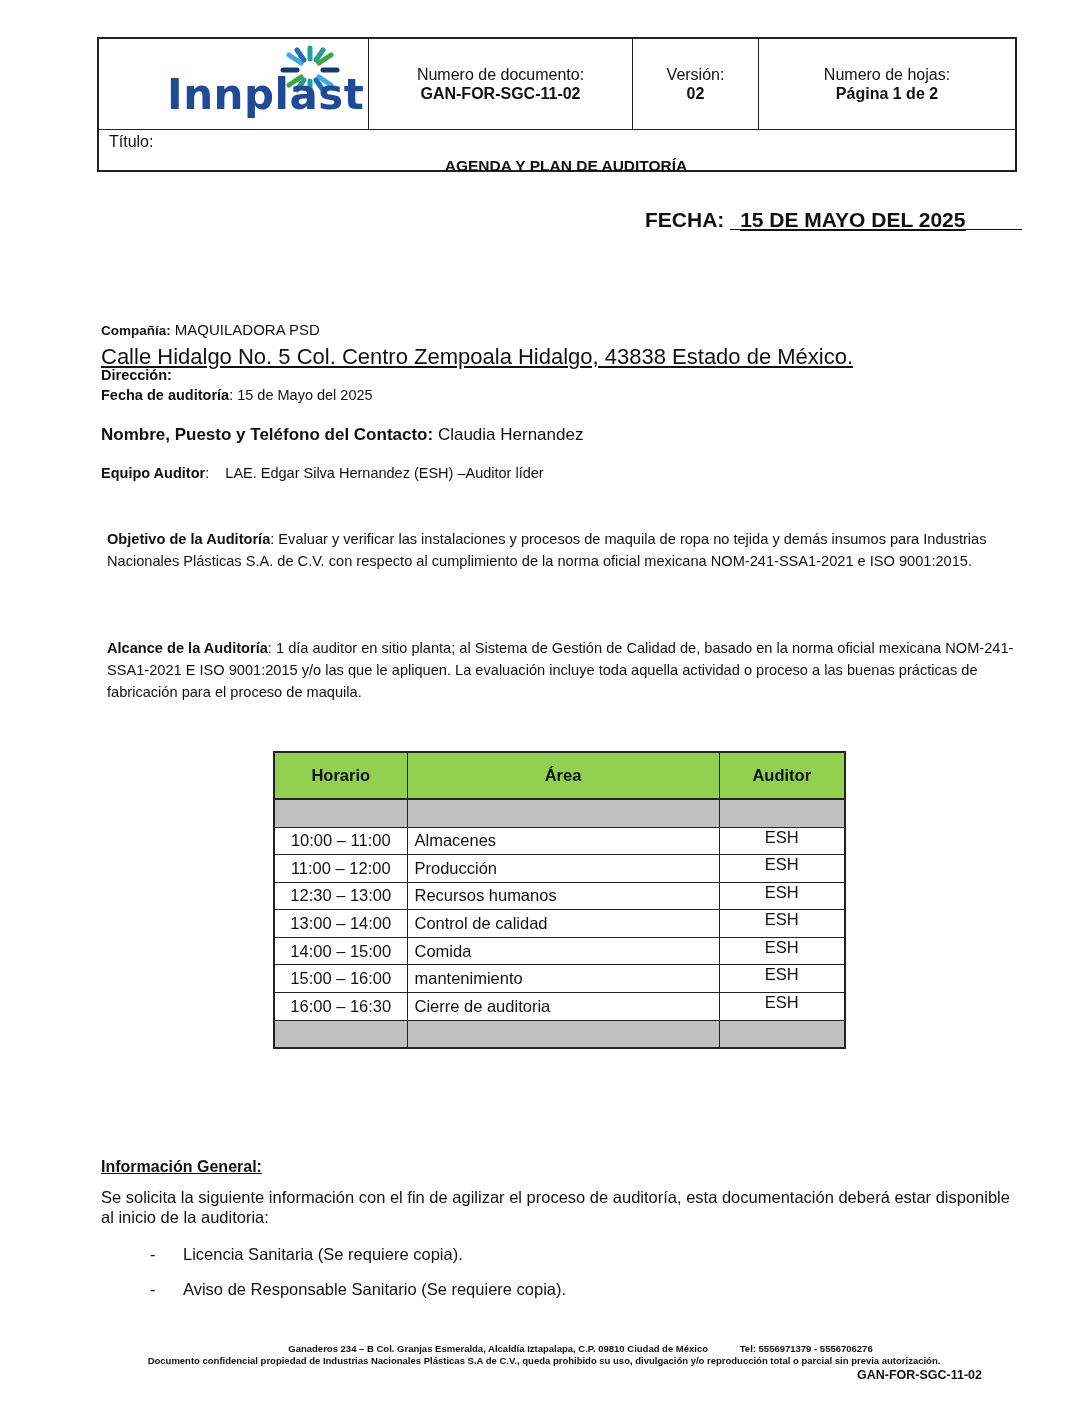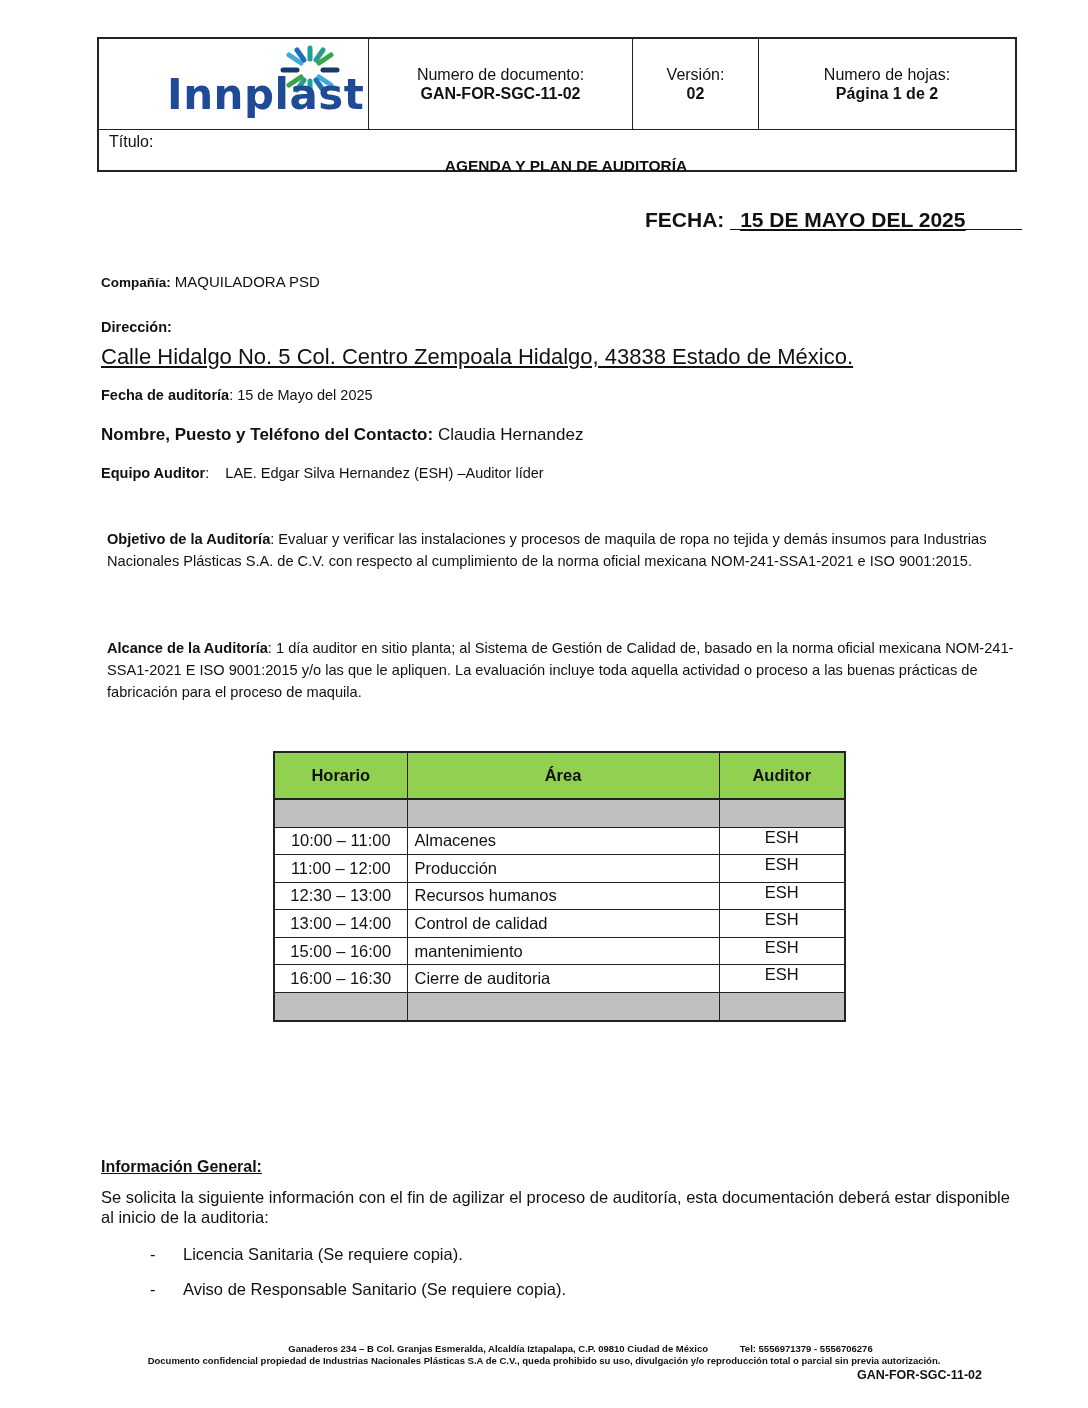--- a/index.html
+++ b/index.html
@@ -22,21 +22,21 @@
 
   .logo-mark { position: absolute; left: 180px; top: 6px; width: 62px; height: 50px; }
   .logo-text { position: absolute; left: 68px; top: 46px; font-size: 42px; font-weight: bold; color: #1f4a96; letter-spacing: 0.5px; font-family: "DejaVu Sans", sans-serif; }
 
   
   .fecha { position: absolute; left: 645px; top: 208px; font-size: 21px; font-weight: bold; }
   .fecha .fill { display: inline-block; border-bottom: 1.5px solid #111; width: 292px; padding-left: 10px; text-decoration: underline; line-height: 18px; }
   .fecha .fill span { text-decoration: underline; }
 
   .line { position: absolute; left: 101px; white-space: nowrap; }
-  .sm { font-size: 14.5px; }
+  .sm { font-size: 14.5px; margin-top: 48px; }
   .lg { font-size: 17px; }
   .b { font-weight: bold; }
 
   .para { position: absolute; left: 107px; width: 920px; font-size: 14.6px; line-height: 22px; }
 
   
   .agenda { position: absolute; left: 273px; top: 751px; width: 573px; border-collapse: collapse; border: 2px solid #222; }
   .agenda td, .agenda th { border: 1px solid #222; font-size: 16.5px; font-weight: normal; height: 27.6px; padding: 0 6px; }
   .agenda th { background: #92d050; font-weight: bold; height: 47px; text-align: center; border-bottom: 2px solid #222; }
   .agenda tr.gray td { background: #c0c0c0; height: 28px; }
@@ -163,20 +163,25 @@
         <td class="h">12:30 – 13:00</td>
         <td class="a">Recursos humanos</td>
         <td class="u" style="padding-top: 0px;">ESH</td>
       </tr>
       <tr>
         <td class="h">13:00 – 14:00</td>
         <td class="a">Control de calidad</td>
         <td class="u" style="padding-top: 0px;">ESH</td>
       </tr>
       <tr>
+        <td class="h">14:00 – 15:00</td>
+        <td class="a">Comida</td>
+        <td class="u" style="padding-top: 0px;">ESH</td>
+      </tr>
+      <tr>
         <td class="h">15:00 – 16:00</td>
         <td class="a">mantenimiento</td>
         <td class="u" style="padding-top: 0px;">ESH</td>
       </tr>
       <tr>
         <td class="h">16:00 – 16:30</td>
         <td class="a">Cierre de auditoria</td>
         <td class="u" style="padding-top: 0px;">ESH</td>
       </tr>
       <tr class="gray">

